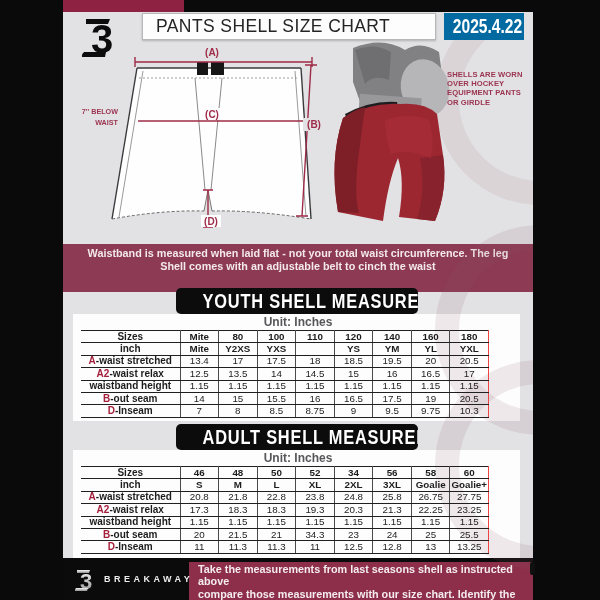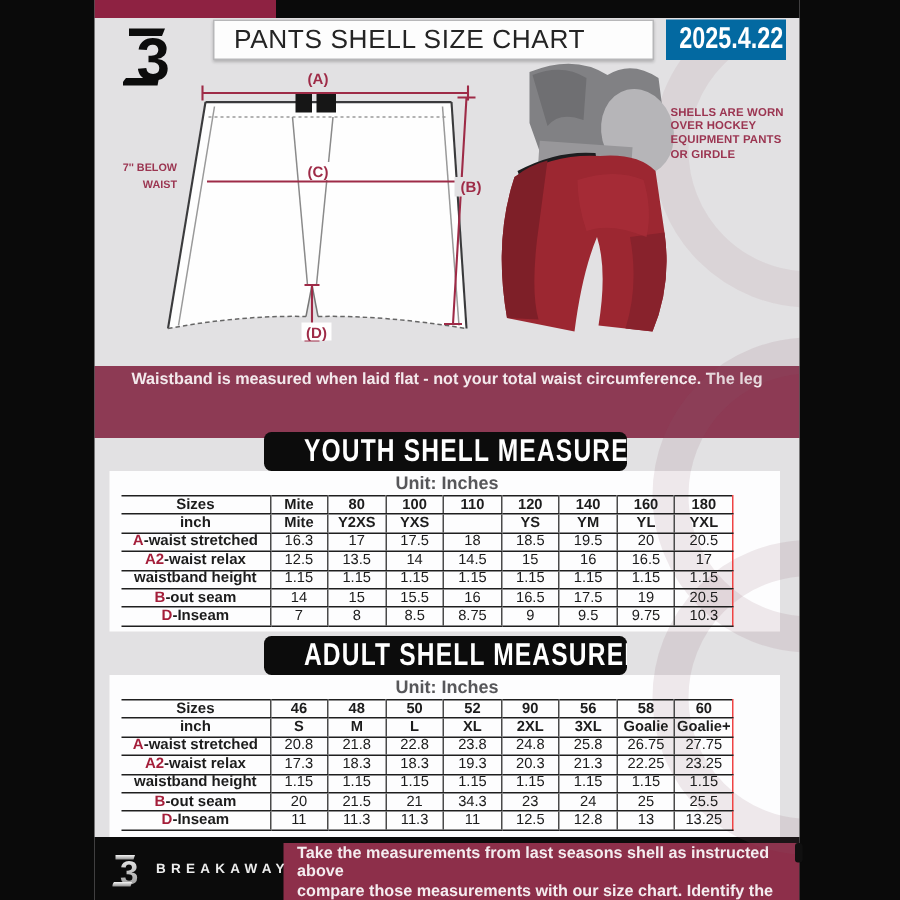--- a/index.html
+++ b/index.html
@@ -138,20 +138,21 @@
   </svg>
   <div class="abs photo-note">
       <div class="tline">SHELLS ARE WORN</div>
       <div class="tline">OVER HOCKEY</div>
       <div class="tline">EQUIPMENT PANTS</div>
       <div class="tline">OR GIRDLE</div>
     </div>
 
   <div class="abs banner">
       <div class="tline">Waistband is measured when laid flat - not your total waist circumference. The leg</div>
+      <div class="tline">Shell comes with an adjustable belt to cinch the waist</div>
     </div>
 
   <div class="abs panel youth"></div>
   <div class="abs section-banner youth">
     <span class="cond">YOUTH SHELL MEASUREMENTS</span>
   </div>
   <div class="abs unit youth">Unit: Inches</div>
   <table class="meas youth">
     <colgroup>
         <col class="c0">
@@ -182,21 +183,21 @@
           <td>Y2XS</td>
           <td>YXS</td>
           <td></td>
           <td>YS</td>
           <td>YM</td>
           <td>YL</td>
           <td>YXL</td>
         </tr>
         <tr>
           <td class="lbl"><span class="pfx">A</span>-waist stretched</td>
-          <td>16.3</td>
+          <td>13.4</td>
           <td>17</td>
           <td>17.5</td>
           <td>18</td>
           <td>18.5</td>
           <td>19.5</td>
           <td>20</td>
           <td>20.5</td>
         </tr>
         <tr>
           <td class="lbl"><span class="pfx">A2</span>-waist relax</td>
@@ -262,21 +263,21 @@
         <col>
         <col>
       </colgroup>
     <tbody>
         <tr class="hdr">
           <td class="lbl">Sizes</td>
           <td>46</td>
           <td>48</td>
           <td>50</td>
           <td>52</td>
-          <td>90</td>
+          <td>34</td>
           <td>56</td>
           <td>58</td>
           <td>60</td>
         </tr>
         <tr class="hdr">
           <td class="lbl">inch</td>
           <td>S</td>
           <td>M</td>
           <td>L</td>
           <td>XL</td>

